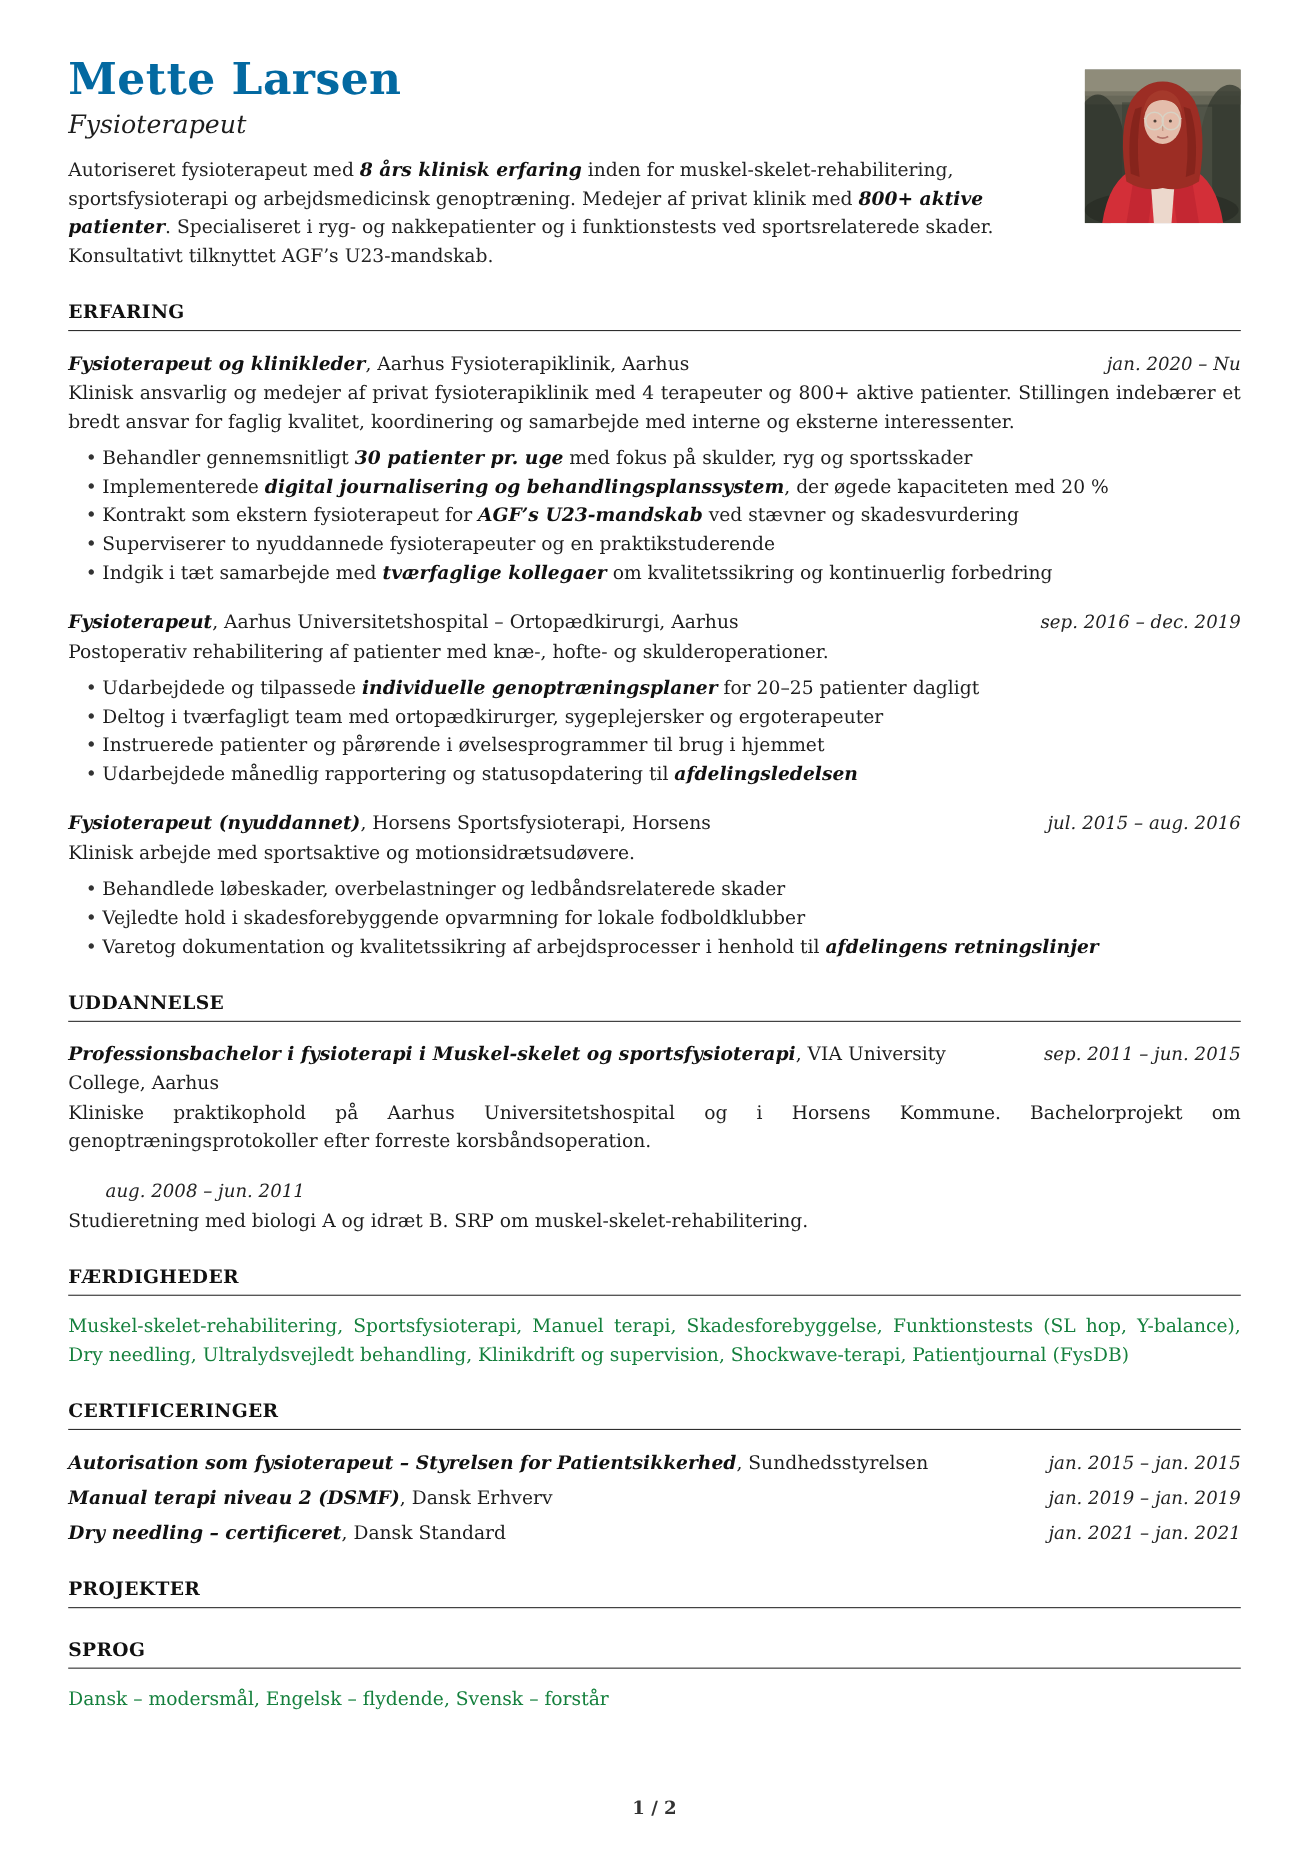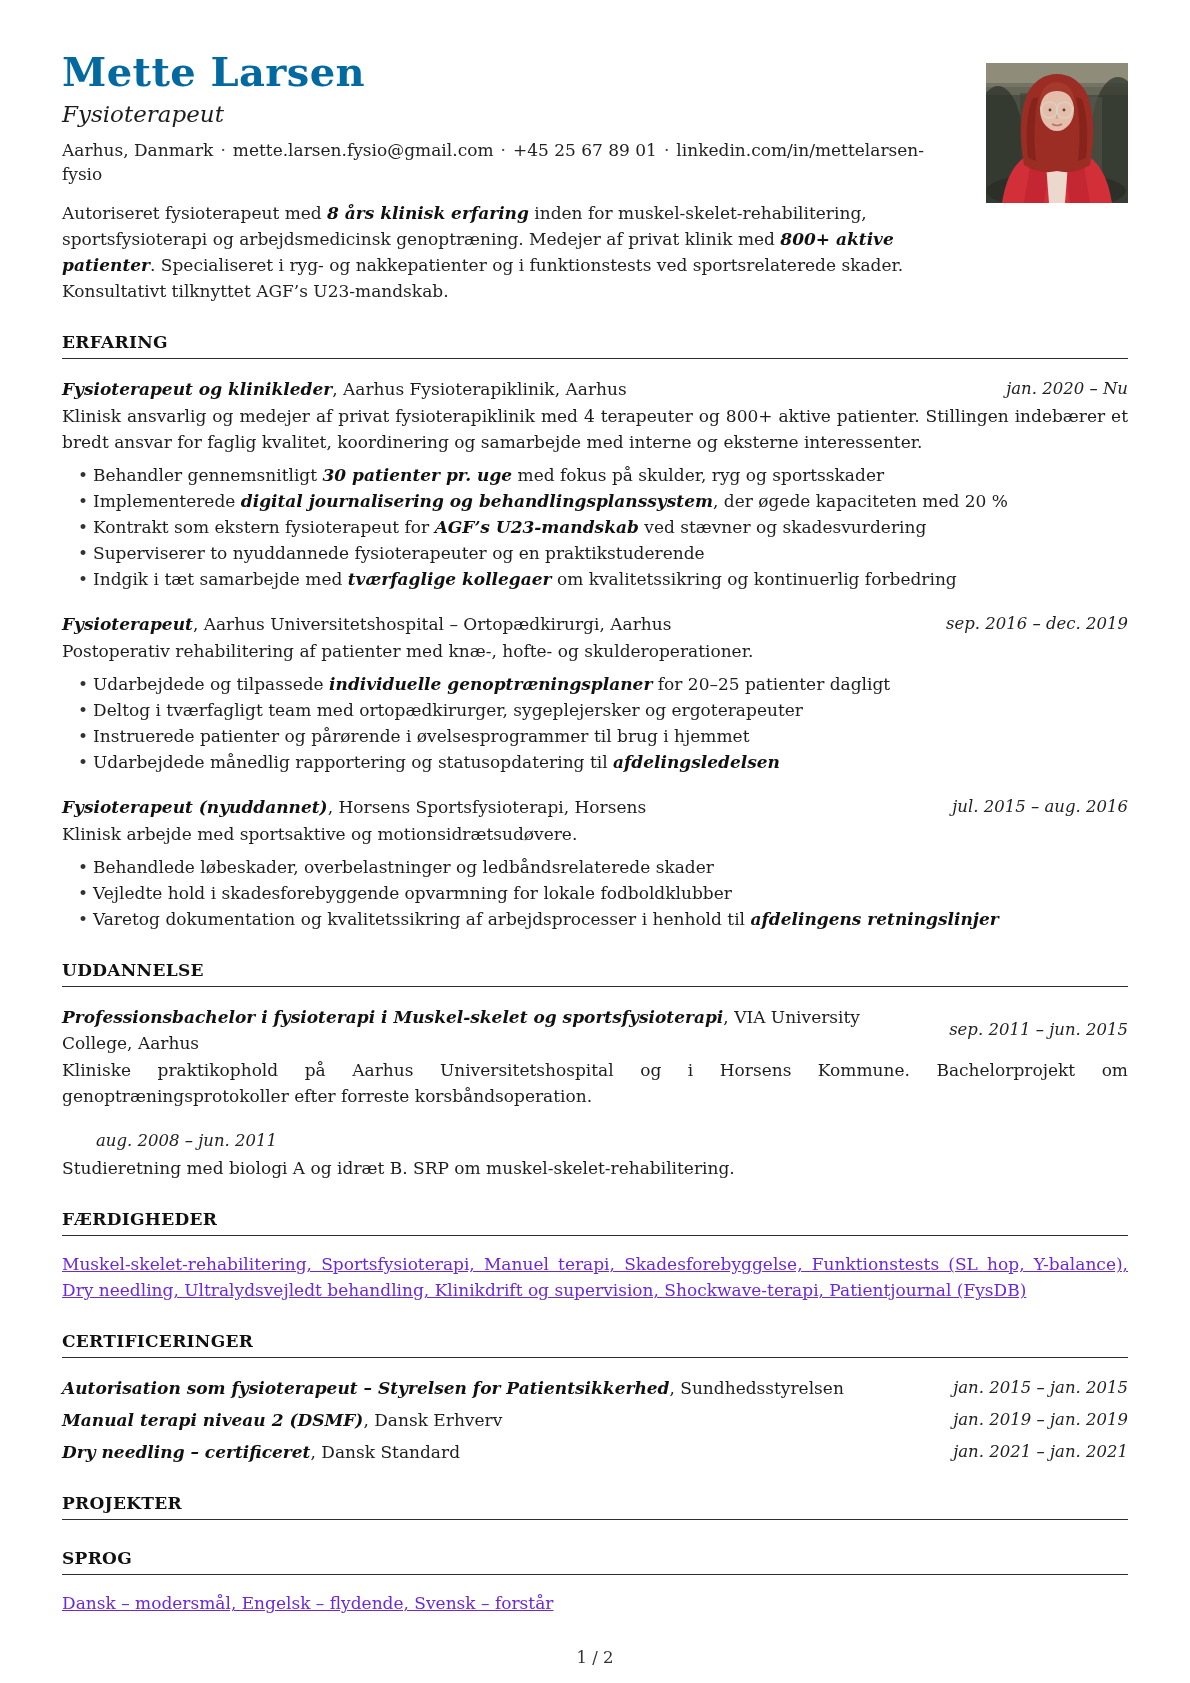--- a/index.html
+++ b/index.html
@@ -28,49 +28,46 @@
   
   .section{margin-top:28px;}
   .section-title{
     font-size:17px;font-weight:700;color:#111;
     margin:0;padding-bottom:6px;letter-spacing:.3px;
     border-bottom:1.6px solid #2e2e2e;
   }
   .entry{margin-top:19px;}
   .entry.tight{margin-top:6px;}
   .entry:first-of-type{margin-top:17px;}
-  .entry-head{display:flex;align-items:center;font-size:17px;line-height:26px;}
+  .entry-head{display:flex;align-items:flex-start;font-size:17px;line-height:26px;}
   .entry-title{flex:1;color:#1d1d1d;}
   .entry-title b{color:#111;}
   .entry-date{font-style:italic;font-size:16.5px;color:#222;white-space:nowrap;padding-left:34px;}
   .entry-desc{margin:1px 0 0 0;font-size:17px;line-height:26px;text-align:justify;color:#1d1d1d;}
   ul.bullets{margin:7px 0 0 0;padding:0;list-style:none;}
   .bullets li{display:flex;font-size:17px;line-height:26px;color:#1d1d1d;padding-left:16px;}
   .blt{flex:none;width:15px;color:#333;}
   .btxt{flex:1;}
-  .plain-text{font-size:17px;line-height:26px;margin:15px 0 0 0;color:#6d28d9;text-align:justify;text-decoration:underline;}
+  .plain-text{font-size:17px;line-height:26px;margin:15px 0 0 0;color:#15803d;text-align:justify;}
   .plain-text.left{text-align:left;}
   
   .page-footer{
-    position:absolute;left:0;bottom:16px;width:100%;
-    text-align:center;font-size:16.5px;color:#333;
+    position:absolute;left:0;bottom:30px;width:100%;
+    text-align:center;font-size:16.5px;color:#333;font-weight:bold;
   }
 </style>
 </head>
 <body>
 
 <div class="page">
 
   <header>
     <h1 class="name">Mette Larsen</h1>
     <div class="role">Fysioterapeut</div>
 
-    <div class="contact">
-      <span>Aarhus, Danmark</span><span class="sep">·</span><span>mette.larsen.fysio@gmail.com</span><span class="sep">·</span><span>+45 25 67 89 01</span><span class="sep">·</span><span>linkedin.com/in/mettelarsen-fysio</span>
-    </div>
 
     <p class="summary"><span>Autoriseret fysioterapeut med </span><b>8 års klinisk erfaring</b><span> inden for muskel-skelet-rehabilitering, sportsfysioterapi og arbejdsmedicinsk genoptræning. Medejer af privat klinik med </span><b>800+ aktive patienter</b><span>. Specialiseret i ryg- og nakkepatienter og i funktionstests ved sportsrelaterede skader. Konsultativt tilknyttet AGF’s U23-mandskab.</span></p>
 
     <div class="photo">
       <svg viewBox="0 0 142 140" preserveAspectRatio="none">
 
         <rect width="142" height="140" fill="#4c4f44"></rect>
         <rect width="142" height="24" fill="#8f8c7a"></rect>
         <rect y="20" width="142" height="12" fill="#6e6d5e" opacity="0.8"></rect>
         <ellipse cx="12" cy="85" rx="26" ry="62" fill="#2e332b" opacity="0.75"></ellipse>

